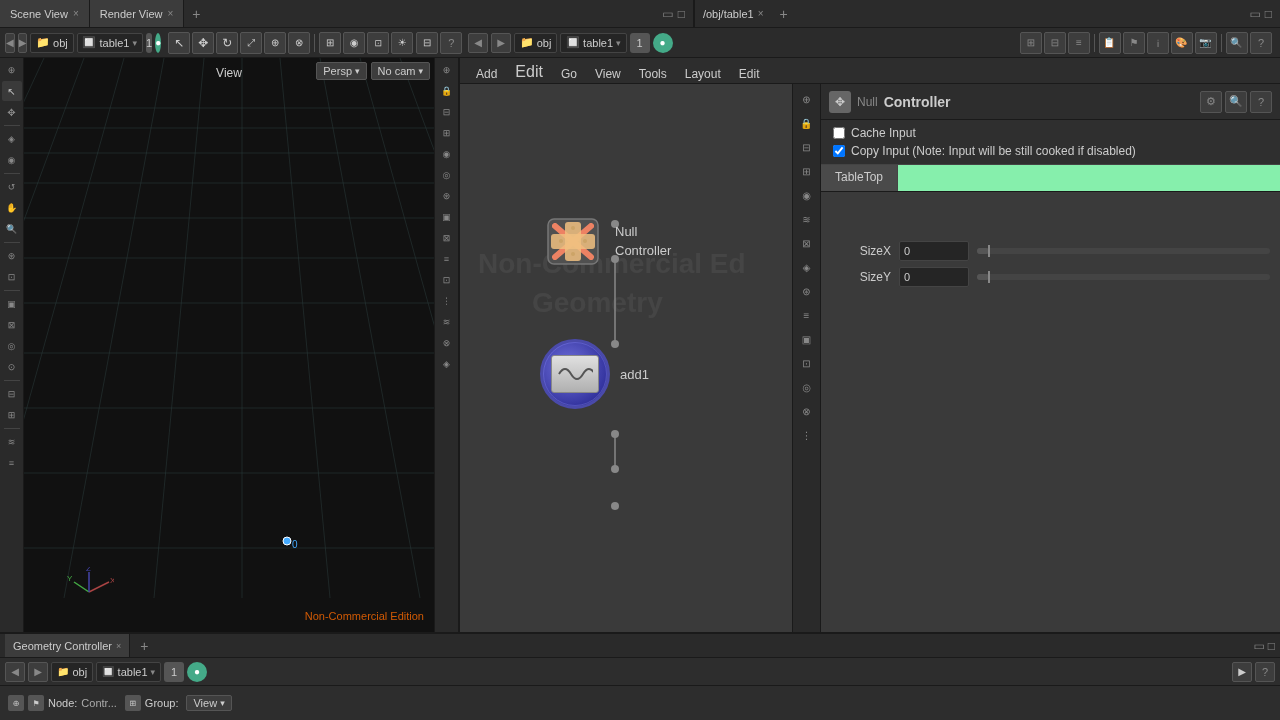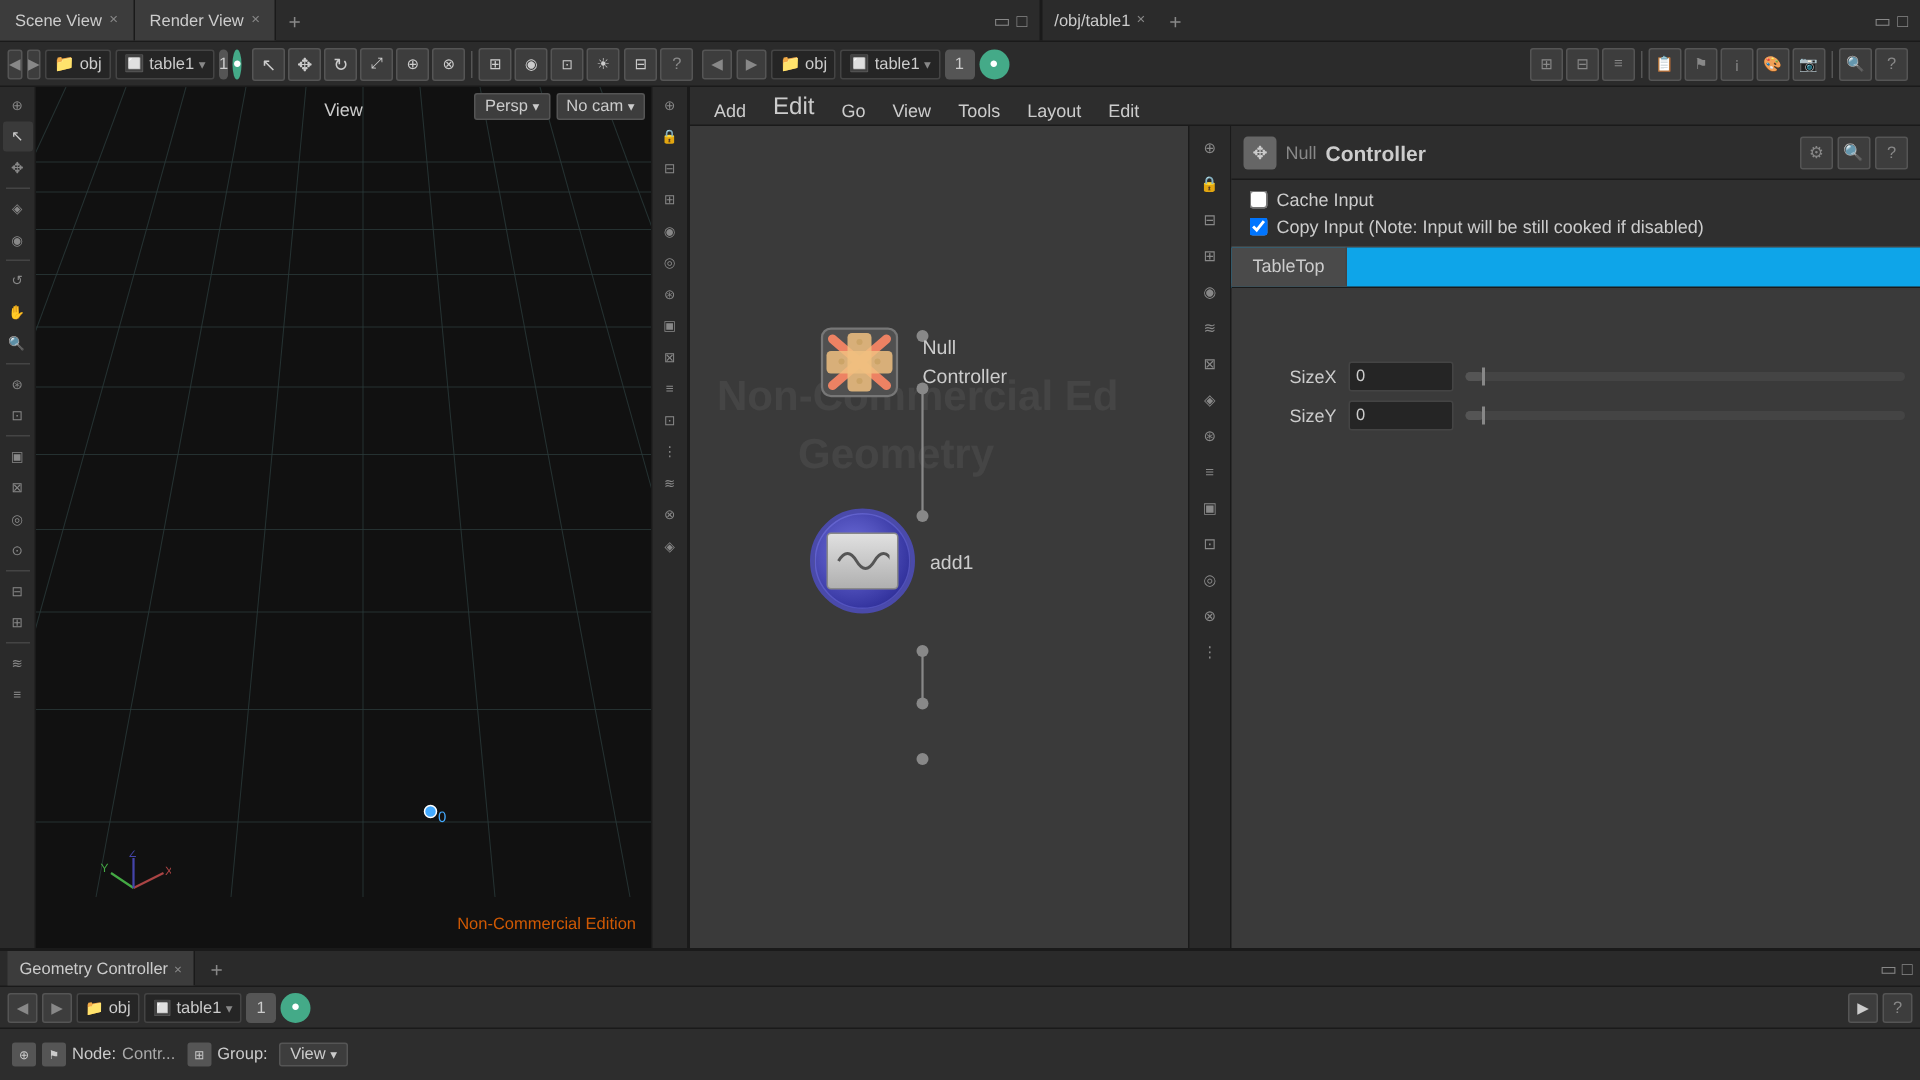--- a/index.html
+++ b/index.html
@@ -352,21 +352,21 @@
           <label style="display:flex;align-items:center;gap:6px;color:#ccc;font-size:12px;cursor:pointer;">
             <input type="checkbox" style="width: 12px; height: 12px;">
             <span>Cache Input</span>
           </label>
           <label style="display:flex;align-items:center;gap:6px;color:#ccc;font-size:12px;cursor:pointer;">
             <input type="checkbox" checked="" style="width: 12px; height: 12px;">
             <span>Copy Input (Note: Input will be still cooked if disabled)</span>
           </label>
         </div>
 
-        <div style="display:flex;background:#0ea5e9;border-bottom:1px solid #1a1a1a;">
+        <div style="display:flex;background:#86efac;border-bottom:1px solid #1a1a1a;">
           <div style="padding:5px 14px;font-size:12px;color:#ccc;cursor:pointer;background:#4a4a4a;border-right:1px solid #444;border-bottom:2px solid #4a4a4a;">TableTop</div>
         </div>
 
         <div style="padding:6px 0;">
 
           <div style="display:flex;align-items:center;height:26px;padding:0 10px;gap:8px;margin-top:40px;">
             <div style="width:60px;text-align:right;color:#ccc;font-size:12px;">SizeX</div>
             <div style="width:70px;height:20px;background:#252525;border:1px solid #444;border-radius:2px;color:#ccc;font-size:11px;padding:0 4px;display:flex;align-items:center;cursor:text;">0</div>
             <div style="flex:1;height:6px;background:#444;border-radius:3px;position:relative;cursor:pointer;">
               <div style="height:100%;background:#555;border-radius:3px;width:4%;"></div>

